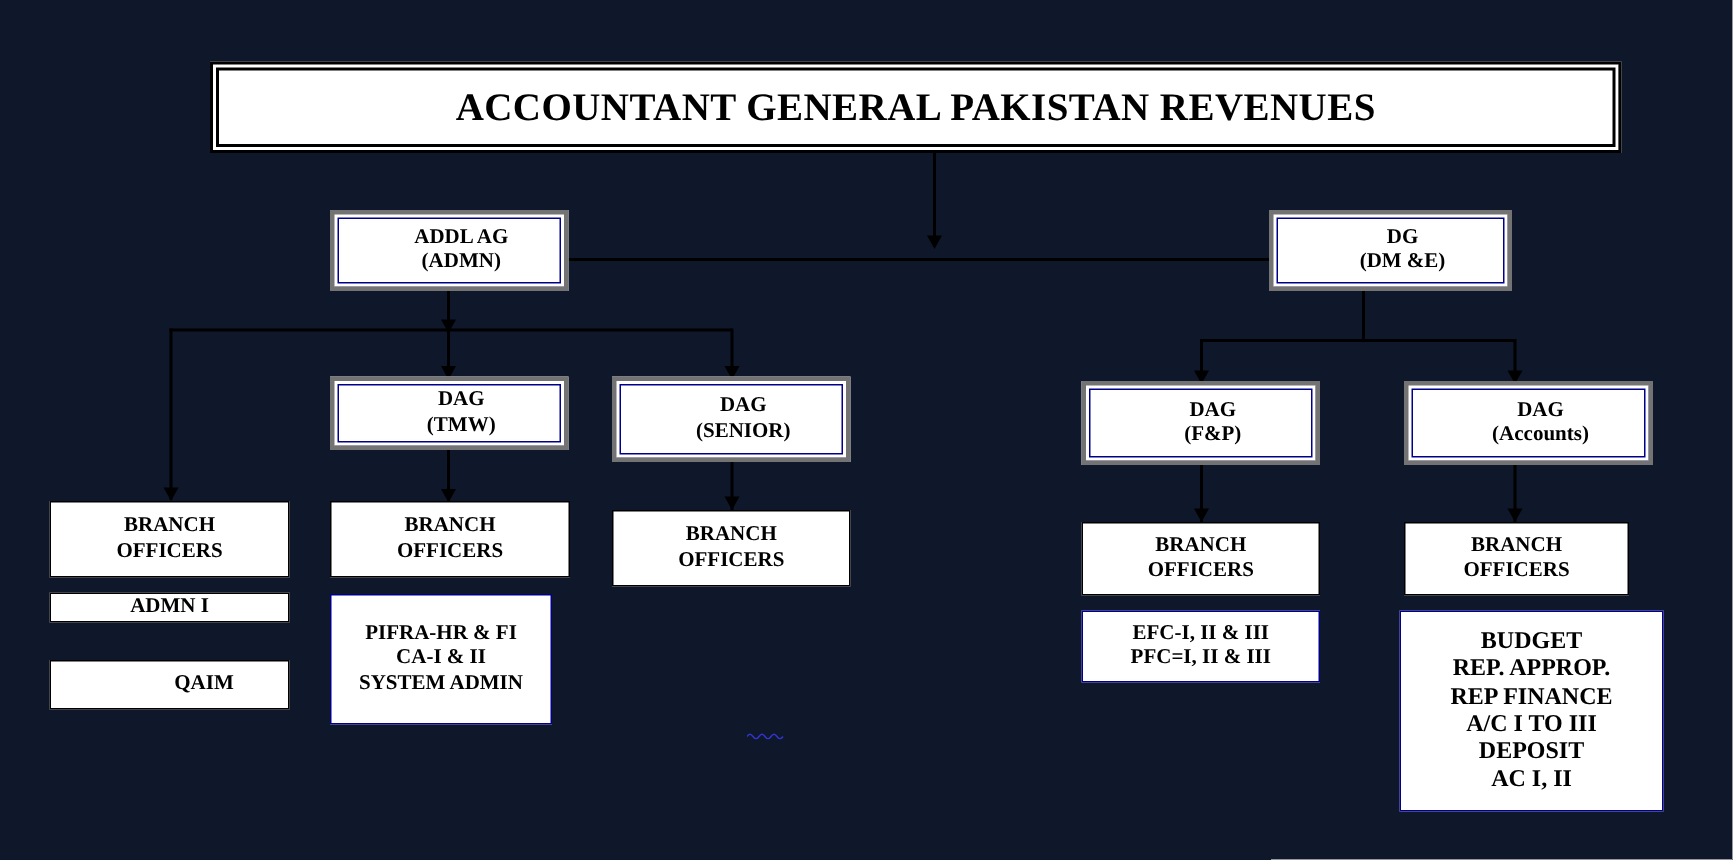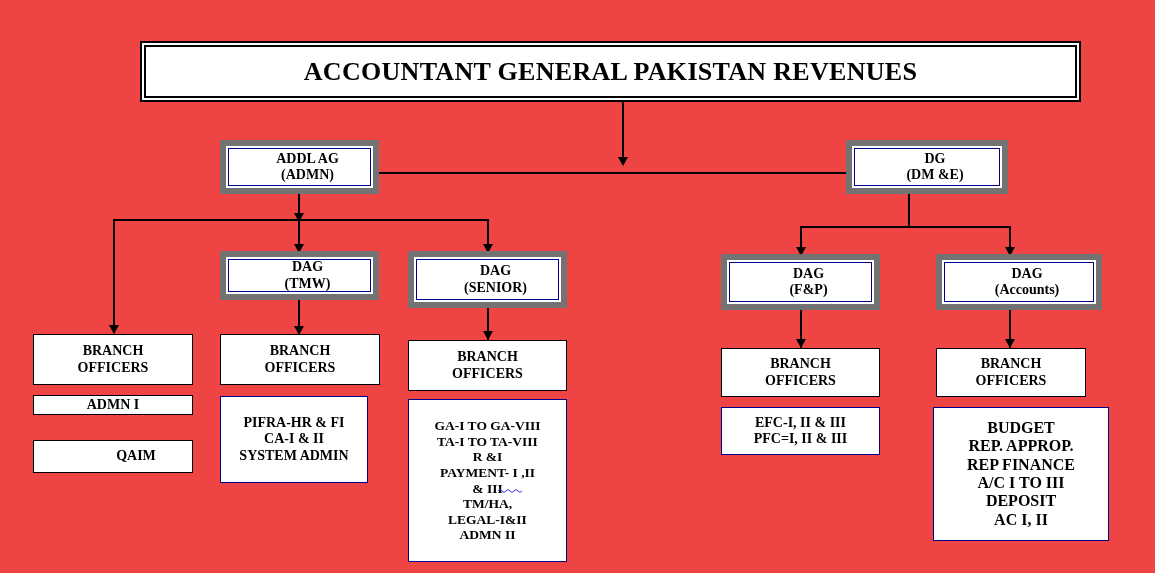--- a/index.html
+++ b/index.html
@@ -4,42 +4,42 @@
 <style>
   html, body {
     margin: 0;
     padding: 0;
     background: #ffffff;
   }
   #canvas {
     position: relative;
     width: 1155px;
     height: 573px;
-    background: #ef4444;
+    background: #0f172a;
     font-family: "Liberation Serif", serif;
     overflow: hidden;
   }
   .box {
     position: absolute;
     box-sizing: border-box;
     background: #ffffff;
     display: flex;
     flex-direction: column;
     align-items: center;
     justify-content: center;
     text-align: center;
     color: #000000;
     font-weight: bold;
     line-height: 1.15;
   }
   .b-plain {
     border: 1px solid #00008b;
   }
   .b-double {
-    border: 6px solid #737373;
+    border: 3px solid #737373;
     box-shadow: 0 0 0 2px #ffffff inset, 0 0 0 3px #00008b inset;
     padding-left: 16px;
   }
   .b-black {
     border: 1px solid #000000;
   }
   .title-box {
     border: 2px solid #000000;
     box-shadow: 0 0 0 2px #ffffff inset, 0 0 0 4px #000000 inset;
   }
@@ -175,30 +175,20 @@
     <span class="lbl">PIFRA-HR &amp; FI</span>
     <span class="lbl">CA-I &amp; II</span>
     <span class="lbl">SYSTEM ADMIN</span>
   </div>
 
   <div class="box b-black" style="left:408px; top:340px; width:159px; height:51px; font-size:14px;">
     <span class="lbl">BRANCH</span>
     <span class="lbl">OFFICERS</span>
   </div>
 
-  <div class="box b-plain" style="left:408px; top:399px; width:159px; height:163px; font-size:13.5px;">
-    <span class="lbl">GA-I TO GA-VIII</span>
-    <span class="lbl">TA-I TO TA-VIII</span>
-    <span class="lbl">R &amp;I</span>
-    <span class="lbl">PAYMENT- I ,II</span>
-    <span class="lbl">&amp; III</span>
-    <span class="lbl">TM/HA,</span>
-    <span class="lbl">LEGAL-I&amp;II</span>
-    <span class="lbl">ADMN II</span>
-  </div>
 
   <svg class="squig" viewBox="0 0 26 6" xmlns="http://www.w3.org/2000/svg">
     <path d="M0 4 Q2 1 4 4 T8 4 T12 4 T16 4 T20 4 T24 4" stroke="#3333cc" fill="none" stroke-width="1"></path>
   </svg>
 
   <div class="box b-black" style="left:721px; top:348px; width:159px; height:49px; font-size:14px;">
     <span class="lbl">BRANCH</span>
     <span class="lbl">OFFICERS</span>
   </div>
 

